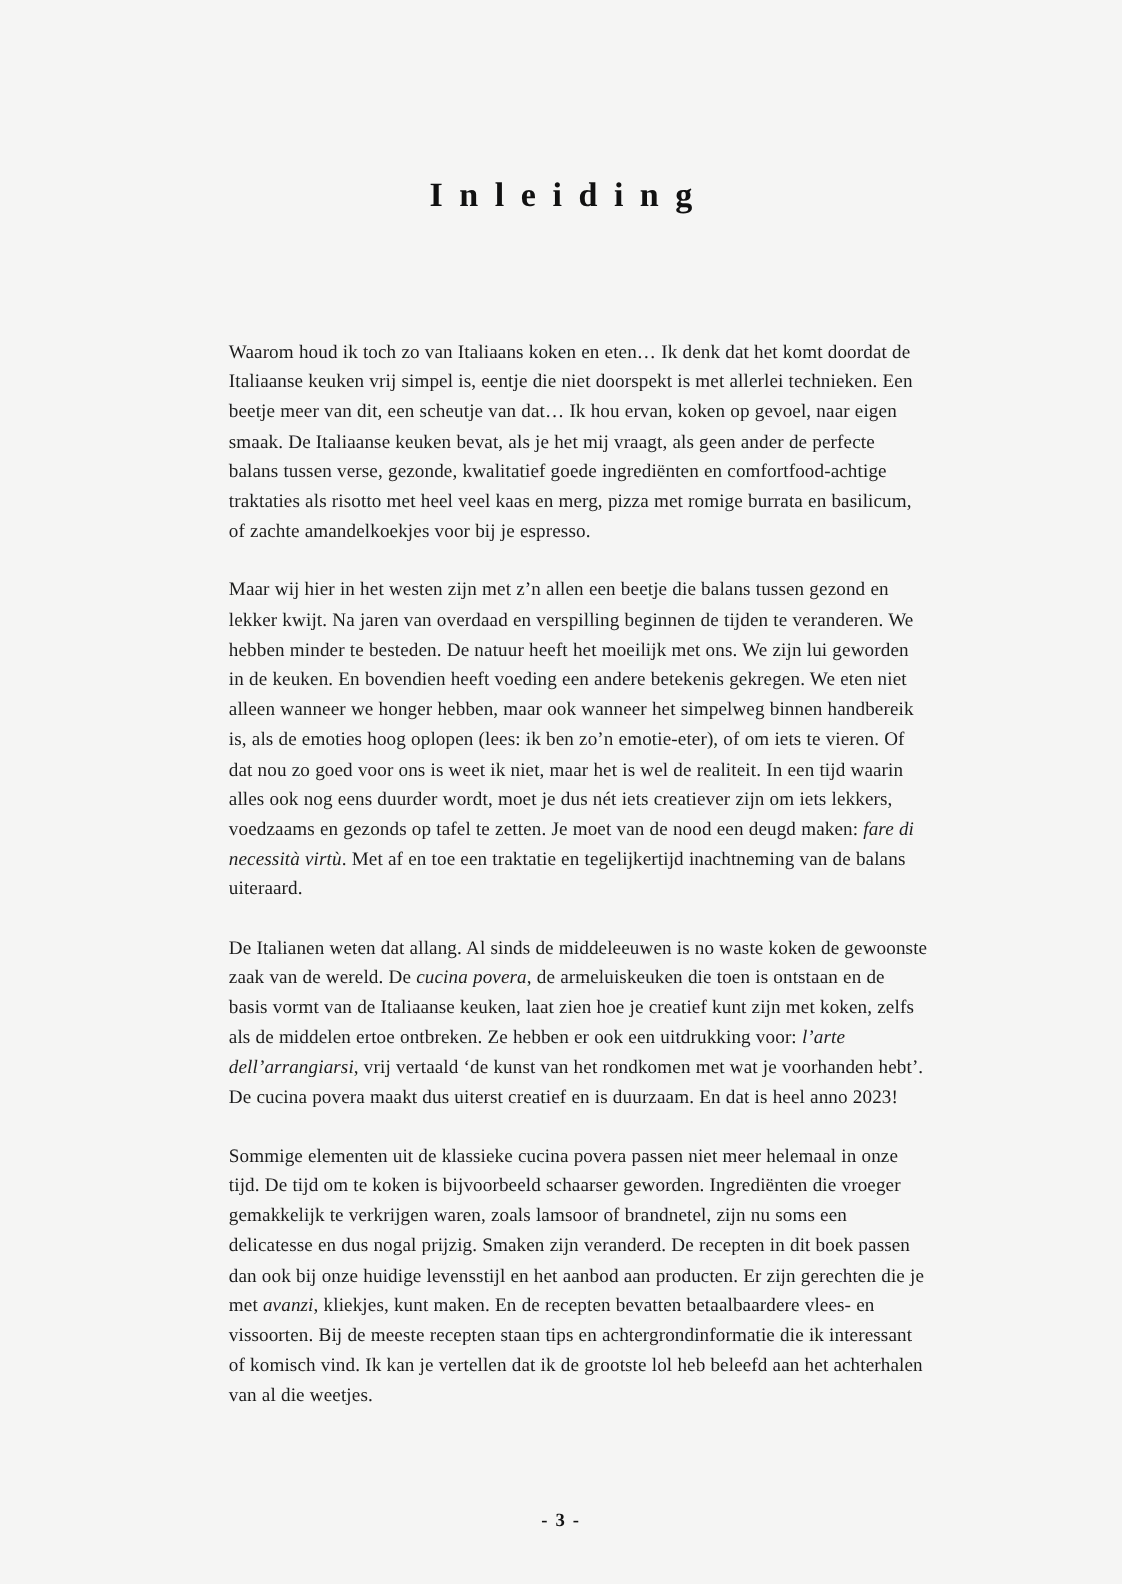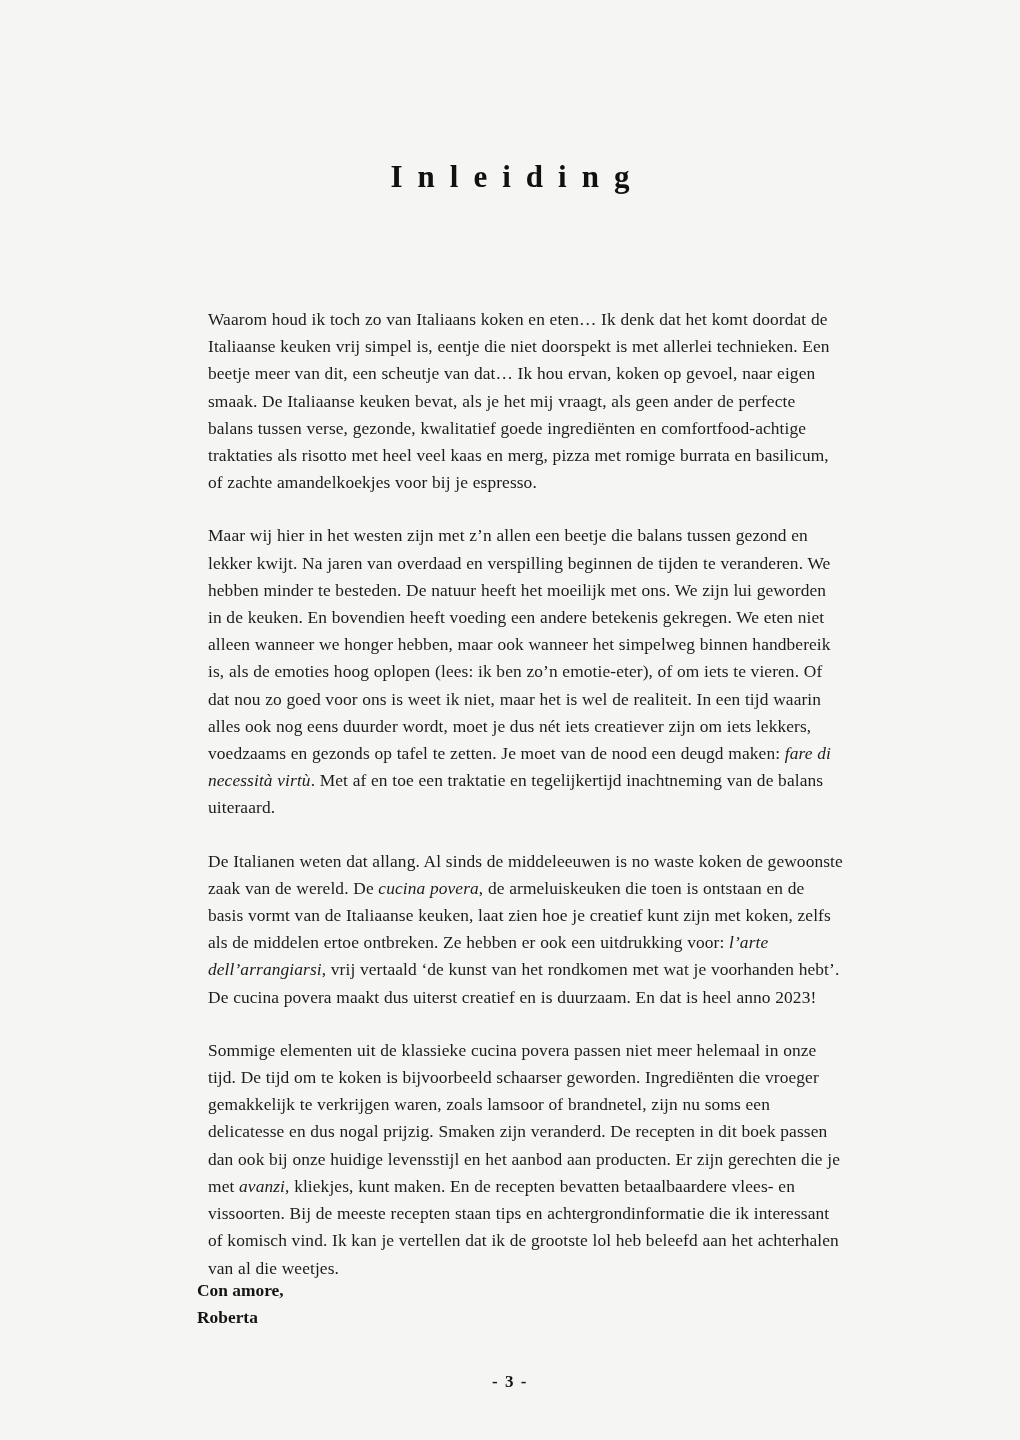--- a/index.html
+++ b/index.html
@@ -97,20 +97,16 @@
 
   <h1 class="page-title">Inleiding</h1>
 
   <div class="content">
     <p class="para"><span>Waarom houd ik toch zo van Italiaans koken en eten… Ik denk dat het komt doordat de Italiaanse keuken vrij simpel is, eentje die niet doorspekt is met allerlei technieken. Een beetje meer van dit, een scheutje van dat… Ik hou ervan, koken op gevoel, naar eigen smaak. De Italiaanse keuken bevat, als je het mij vraagt, als geen ander de perfecte balans tussen verse, gezonde, kwalitatief goede ingrediënten en comfortfood-achtige traktaties als risotto met heel veel kaas en merg, pizza met romige burrata en basilicum, of zachte amandelkoekjes voor bij je espresso.</span></p>
     <p class="para"><span>Maar wij hier in het westen zijn met z’n allen een beetje die balans tussen gezond en lekker kwijt. Na jaren van overdaad en verspilling beginnen de tijden te veranderen. We hebben minder te besteden. De natuur heeft het moeilijk met ons. We zijn lui geworden in de keuken. En bovendien heeft voeding een andere betekenis gekregen. We eten niet alleen wanneer we honger hebben, maar ook wanneer het simpelweg binnen handbereik is, als de emoties hoog oplopen (lees: ik ben zo’n emotie-eter), of om iets te vieren. Of dat nou zo goed voor ons is weet ik niet, maar het is wel de realiteit. In een tijd waarin alles ook nog eens duurder wordt, moet je dus nét iets creatiever zijn om iets lekkers, voedzaams en gezonds op tafel te zetten. Je moet van de nood een deugd maken: </span><span class="it">fare di necessità virtù</span><span>. Met af en toe een traktatie en tegelijkertijd inachtneming van de balans uiteraard.</span></p>
     <p class="para"><span>De Italianen weten dat allang. Al sinds de middeleeuwen is no waste koken de gewoonste zaak van de wereld. De </span><span class="it">cucina povera</span><span>, de armeluiskeuken die toen is ontstaan en de basis vormt van de Italiaanse keuken, laat zien hoe je creatief kunt zijn met koken, zelfs als de middelen ertoe ontbreken. Ze hebben er ook een uitdrukking voor: </span><span class="it">l’arte dell’arrangiarsi</span><span>, vrij vertaald ‘de kunst van het rondkomen met wat je voorhanden hebt’. De cucina povera maakt dus uiterst creatief en is duurzaam. En dat is heel anno 2023!</span></p>
     <p class="para"><span>Sommige elementen uit de klassieke cucina povera passen niet meer helemaal in onze tijd. De tijd om te koken is bijvoorbeeld schaarser geworden. Ingrediënten die vroeger gemakkelijk te verkrijgen waren, zoals lamsoor of brandnetel, zijn nu soms een delicatesse en dus nogal prijzig. Smaken zijn veranderd. De recepten in dit boek passen dan ook bij onze huidige levensstijl en het aanbod aan producten. Er zijn gerechten die je met </span><span class="it">avanzi</span><span>, kliekjes, kunt maken. En de recepten bevatten betaalbaardere vlees- en vissoorten. Bij de meeste recepten staan tips en achtergrondinformatie die ik interessant of komisch vind. Ik kan je vertellen dat ik de grootste lol heb beleefd aan het achterhalen van al die weetjes.</span></p>
   </div>
 
-  <div class="signature">
-    <span class="sig-line">Con amore,</span>
-    <span class="sig-line">Roberta</span>
-  </div>
 
   <div class="folio">- 3 -</div>
 
 </div>
 
 </body></html>

